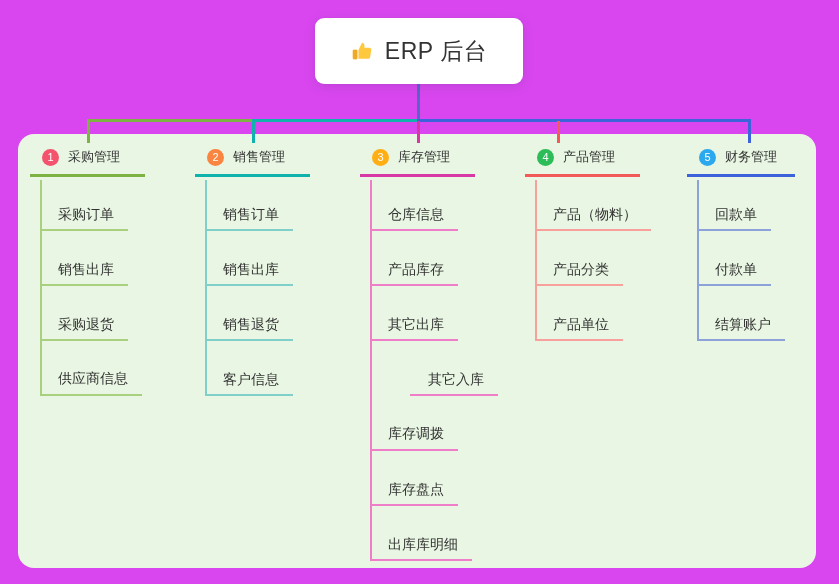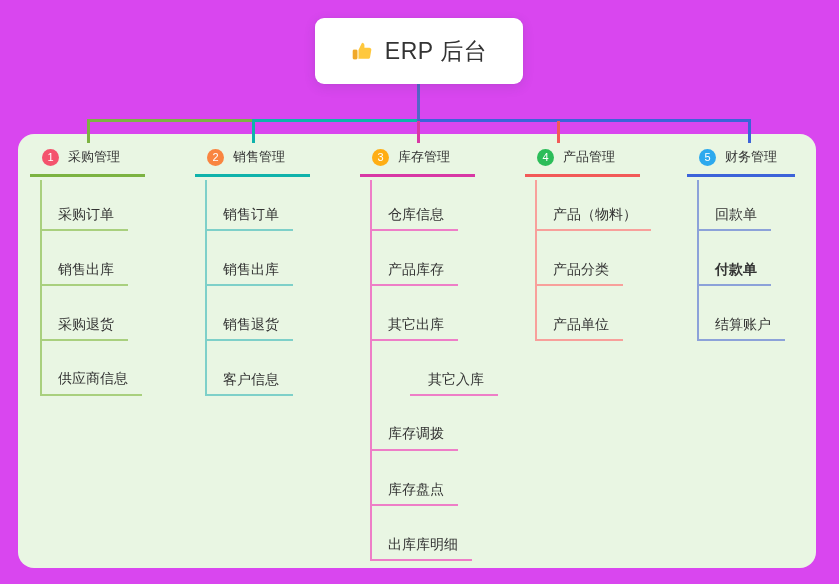--- a/index.html
+++ b/index.html
@@ -96,16 +96,16 @@
       <div class="vline" style="left: 535px; top: 180px; height: 161px; background: rgb(248, 160, 155);"></div>
       <div class="item" style="left: 535px; top: 206px; border-bottom-color: rgb(248, 160, 155);">产品（物料）</div>
       <div class="item" style="left: 535px; top: 261px; border-bottom-color: rgb(248, 160, 155);">产品分类</div>
       <div class="item" style="left: 535px; top: 316px; border-bottom-color: rgb(248, 160, 155);">产品单位</div>
       <div class="branch-header" style="left: 687px; width: 108px; border-bottom-color: rgb(60, 99, 217);">
         <span class="badge" style="background: rgb(44, 169, 238);">5</span>
         <span class="branch-label">财务管理</span>
       </div>
       <div class="vline" style="left: 697px; top: 180px; height: 161px; background: rgb(140, 162, 217);"></div>
       <div class="item" style="left: 697px; top: 206px; border-bottom-color: rgb(140, 162, 217);">回款单</div>
-      <div class="item" style="left: 697px; top: 261px; border-bottom-color: rgb(140, 162, 217); font-weight: bold;">付款单</div>
+      <div class="item" style="left: 697px; top: 261px; border-bottom-color: rgb(140, 162, 217);">付款单</div>
       <div class="item" style="left: 697px; top: 316px; border-bottom-color: rgb(140, 162, 217);">结算账户</div>
     </div>
 </div>
 
 </body></html>

